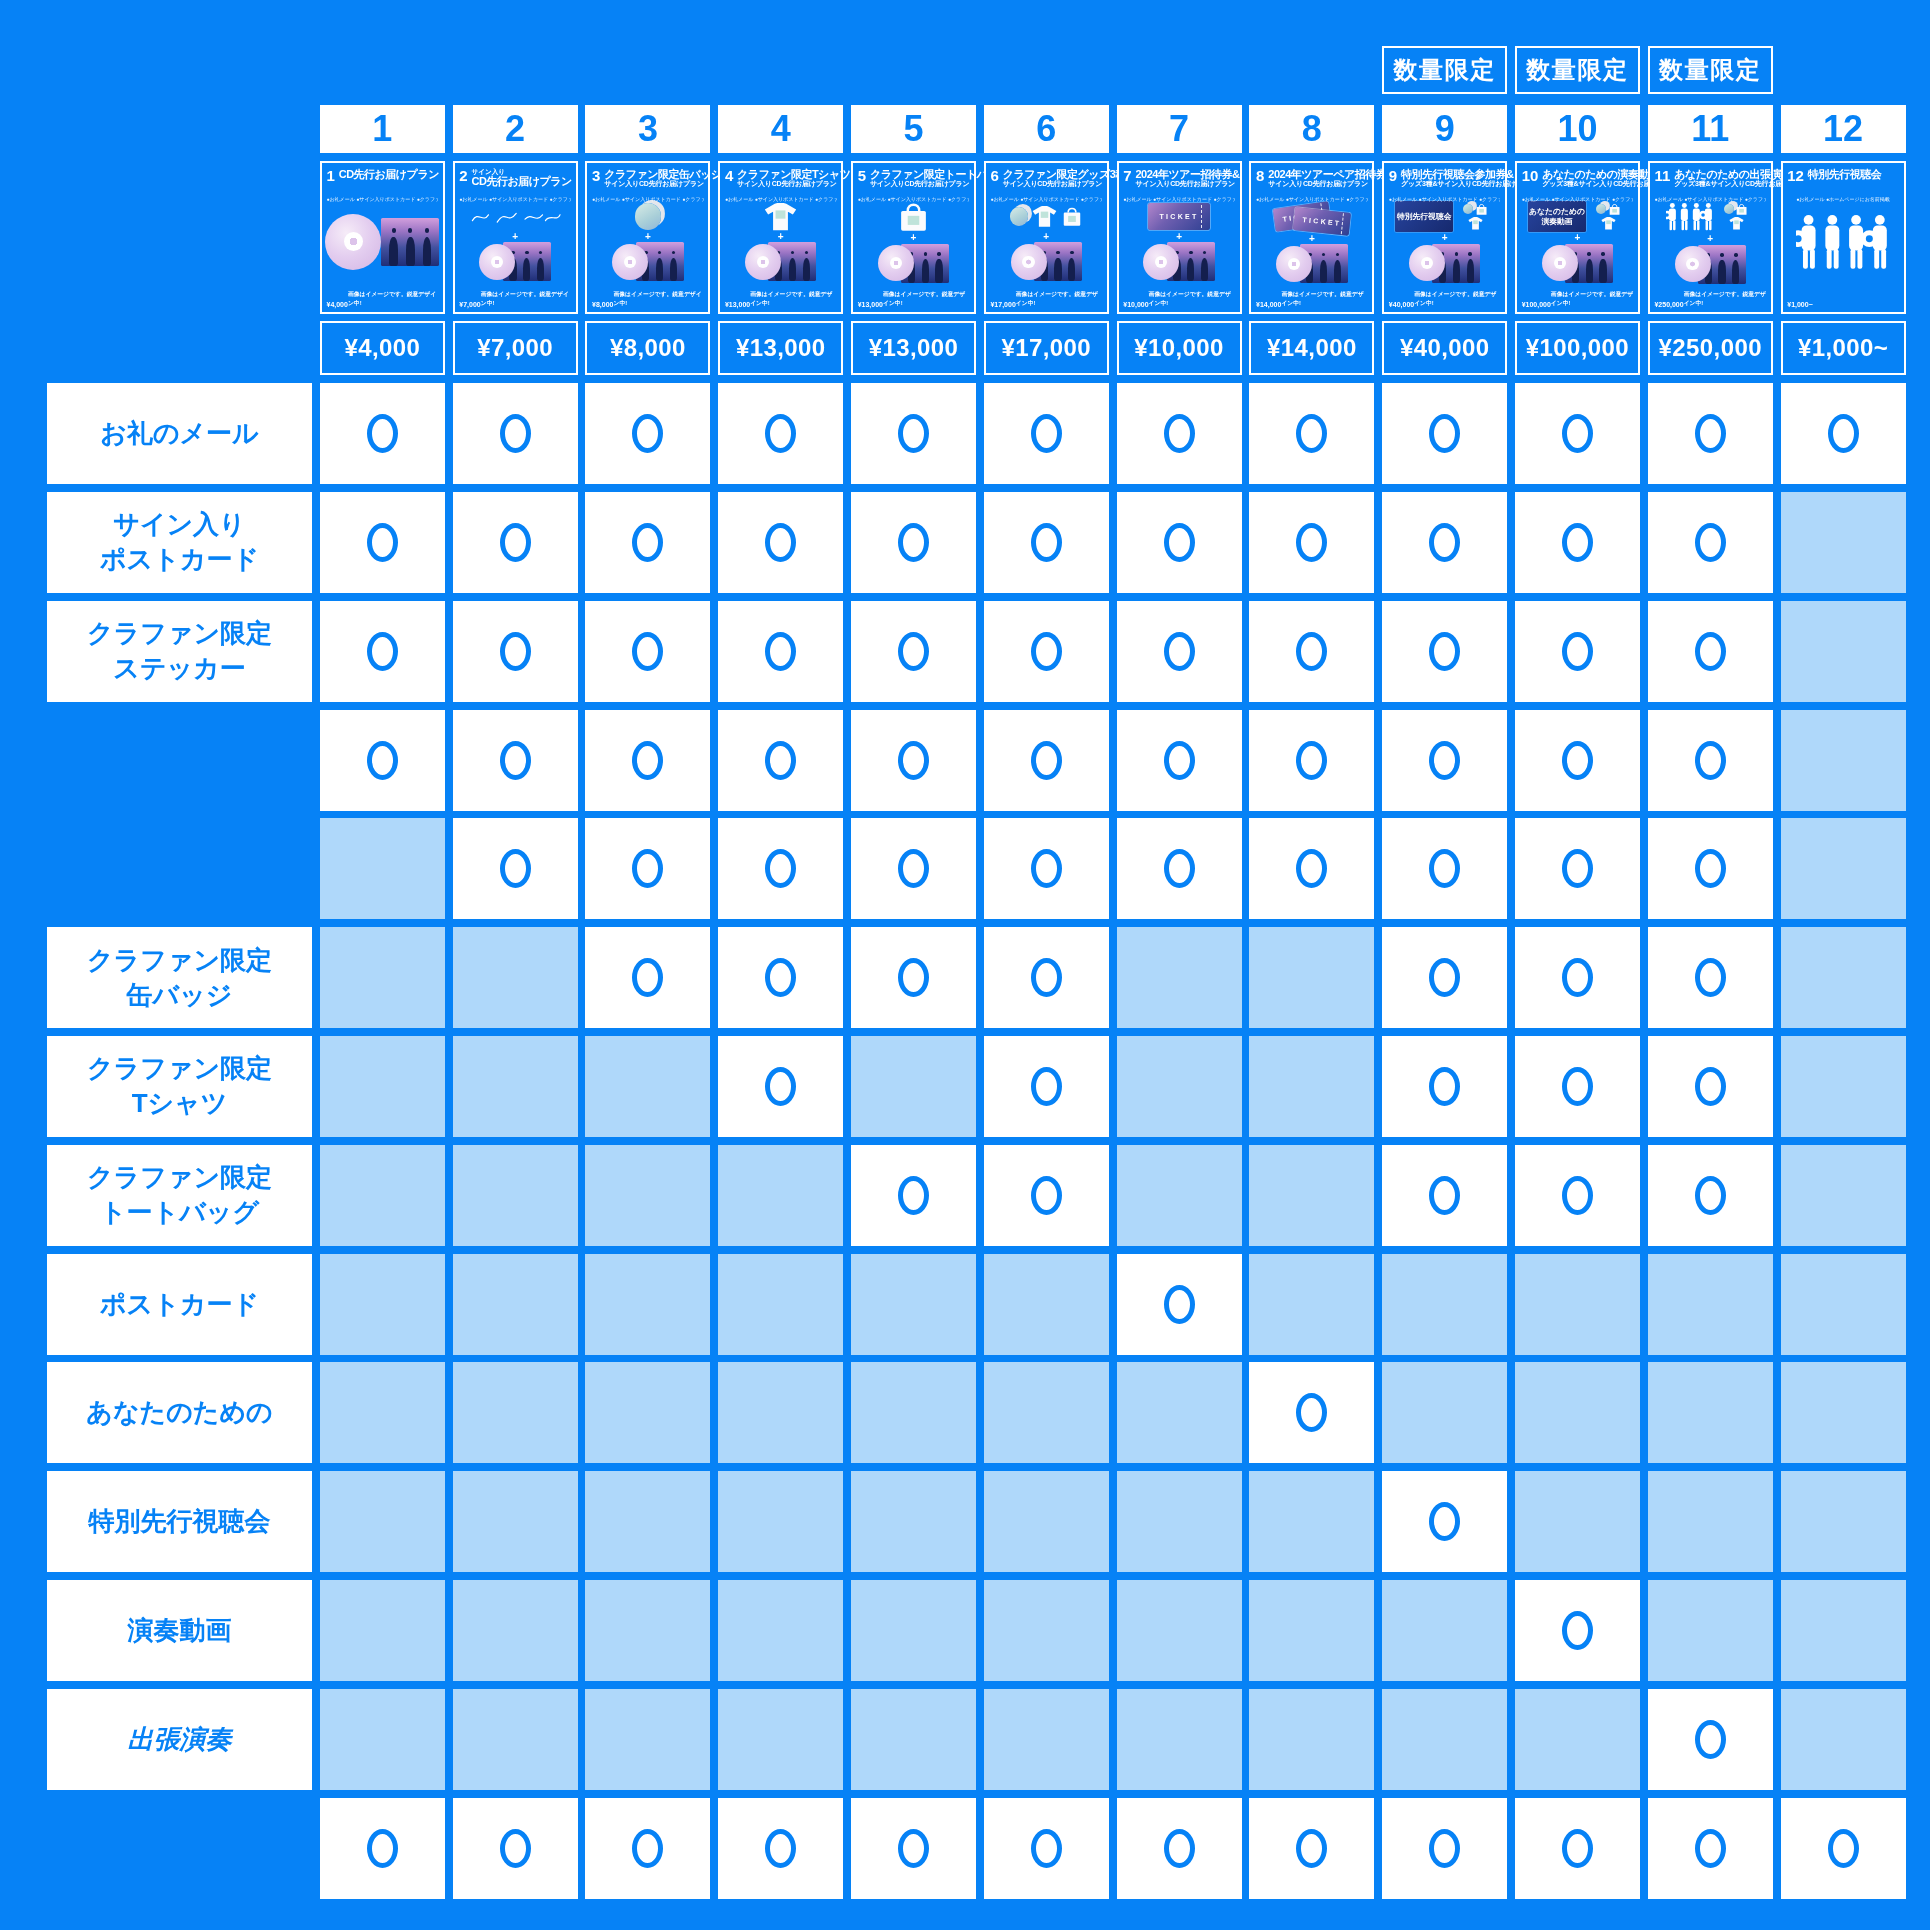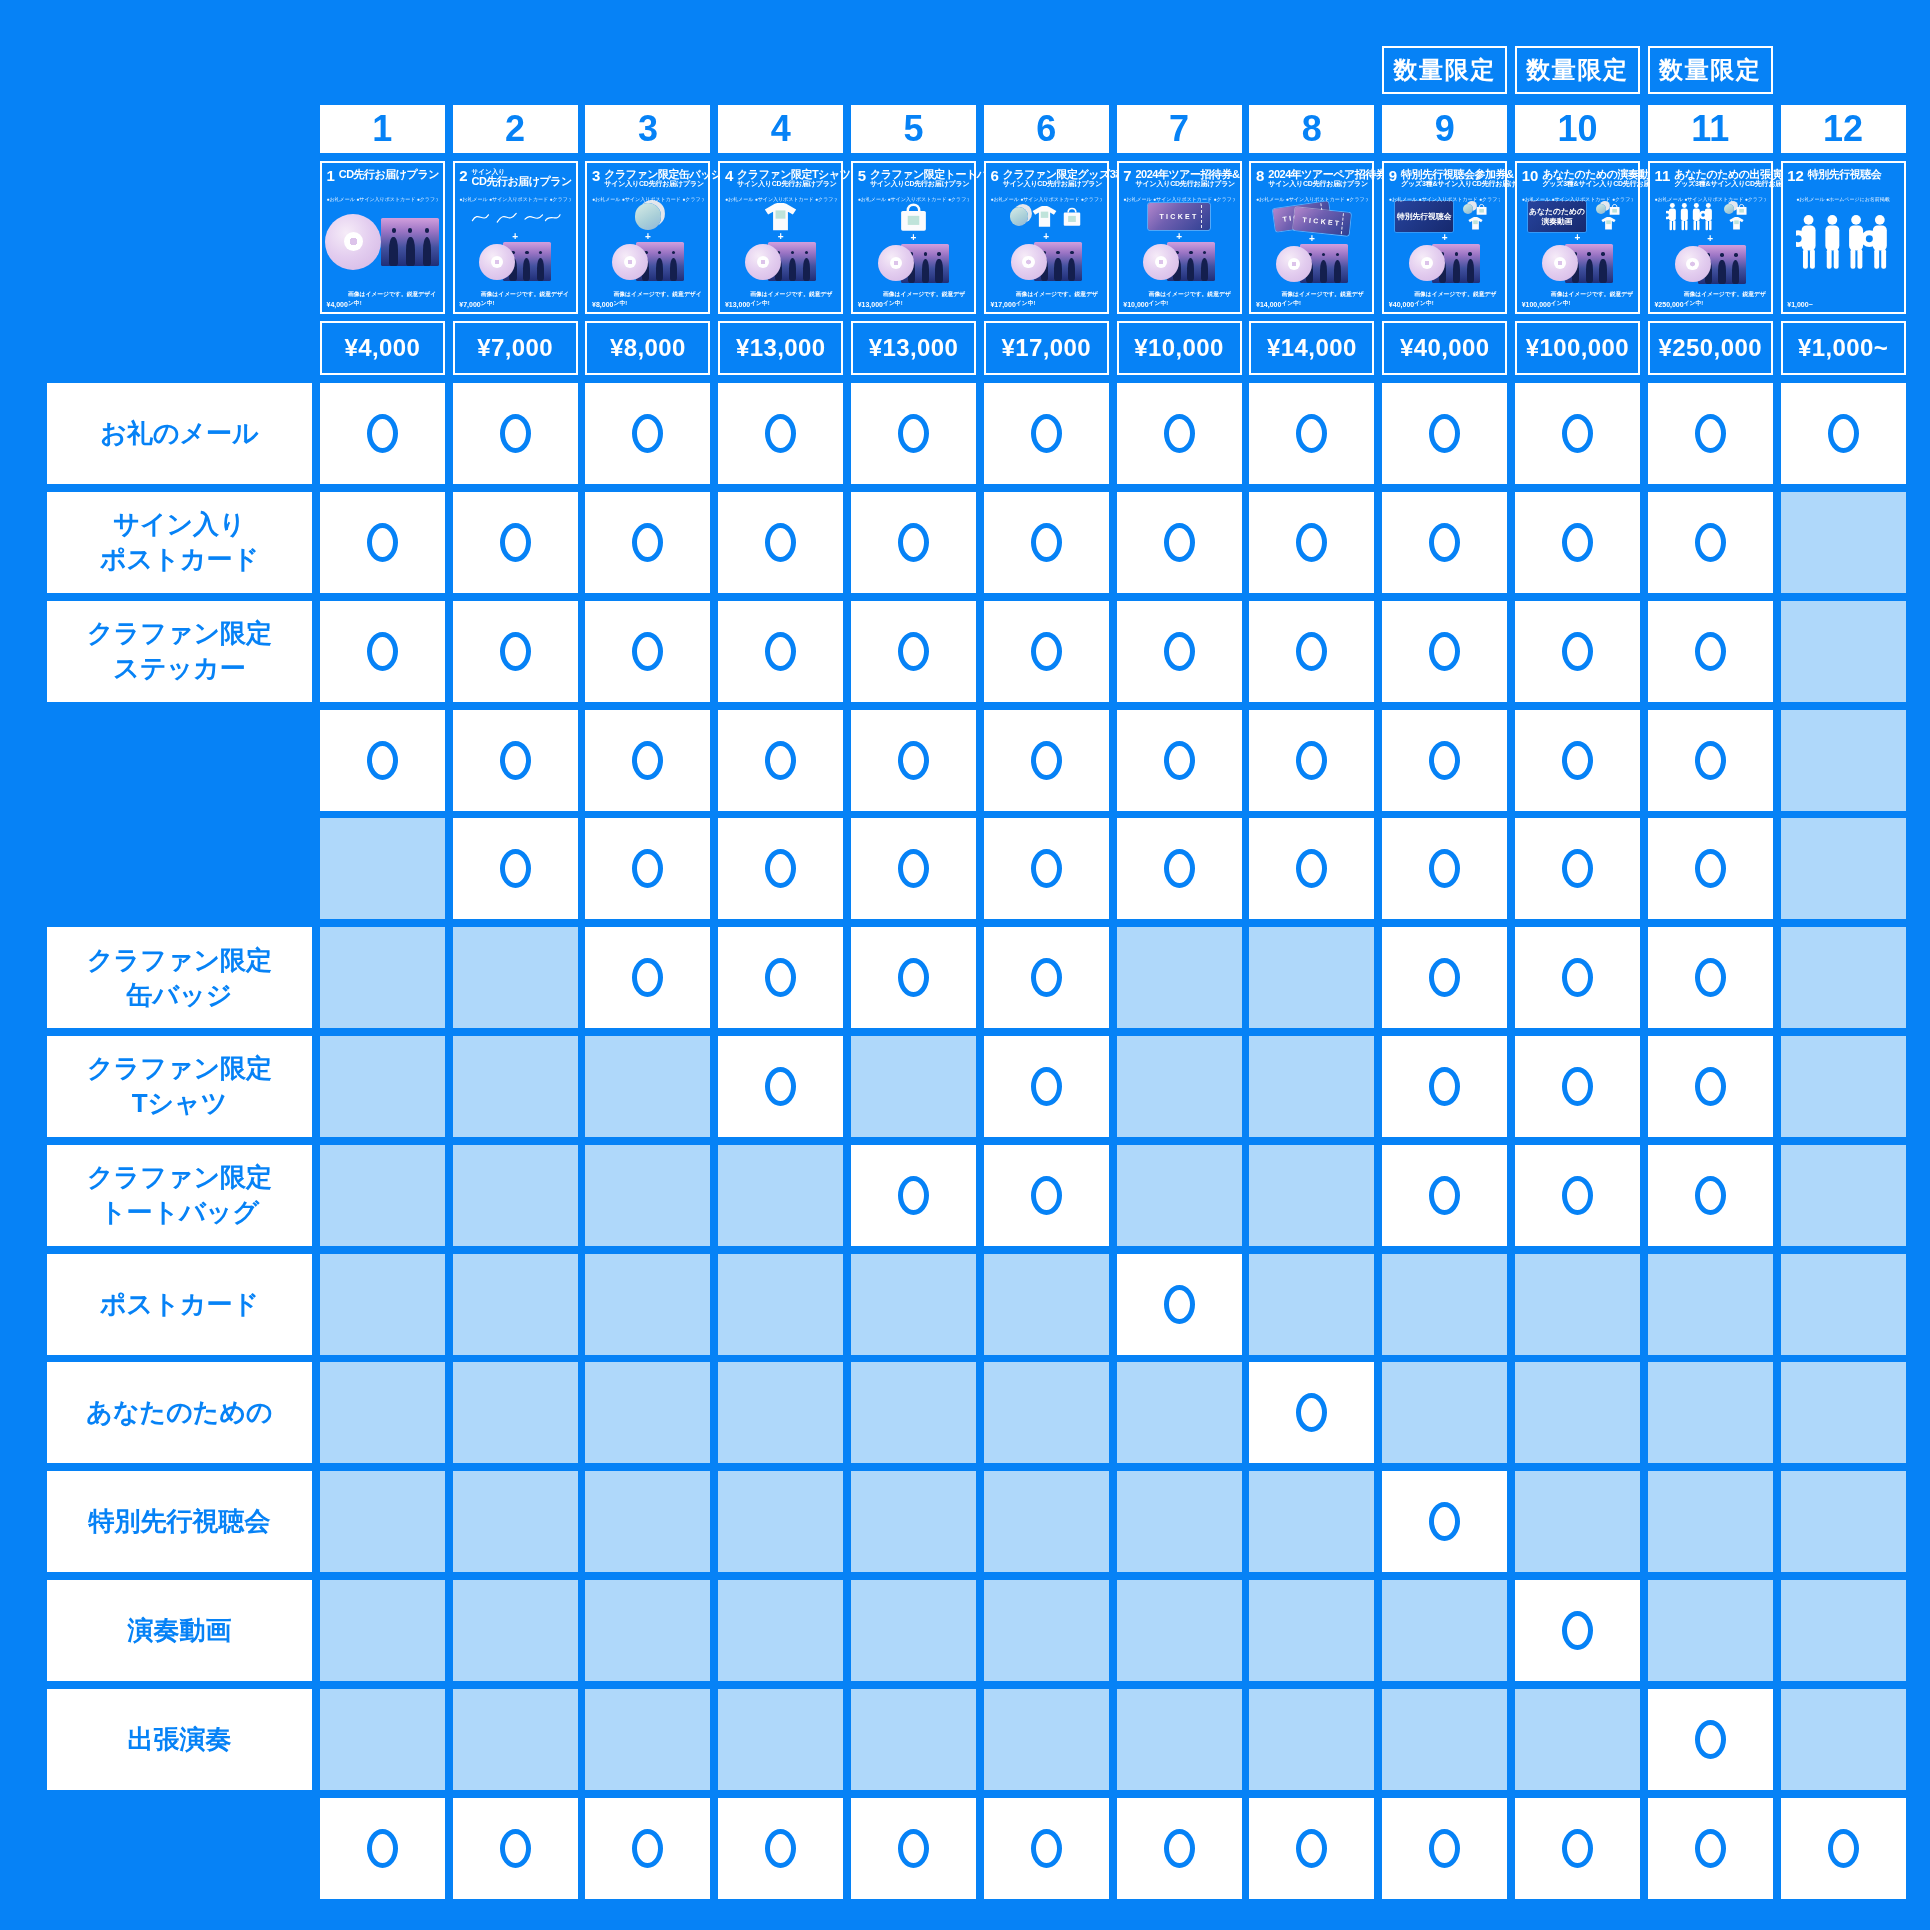--- a/index.html
+++ b/index.html
@@ -836,21 +836,21 @@
       <div class="cell off" style="grid-area: 16 / 6;"></div>
       <div class="cell off" style="grid-area: 16 / 7;"></div>
       <div class="cell off" style="grid-area: 16 / 8;"></div>
       <div class="cell off" style="grid-area: 16 / 9;"></div>
       <div class="cell off" style="grid-area: 16 / 10;"></div>
       <div class="cell" style="grid-area: 16 / 11;">
         <span class="mark" aria-label="○"></span>
       </div>
       <div class="cell off" style="grid-area: 16 / 12;"></div>
       <div class="cell off" style="grid-area: 16 / 13;"></div>
-      <div class="blabel" style="grid-area: 17 / 1;">出張演奏</div>
+      <div class="blabel" style="grid-area: 17 / 1; font-style: italic;">出張演奏</div>
       <div class="cell off" style="grid-area: 17 / 2;"></div>
       <div class="cell off" style="grid-area: 17 / 3;"></div>
       <div class="cell off" style="grid-area: 17 / 4;"></div>
       <div class="cell off" style="grid-area: 17 / 5;"></div>
       <div class="cell off" style="grid-area: 17 / 6;"></div>
       <div class="cell off" style="grid-area: 17 / 7;"></div>
       <div class="cell off" style="grid-area: 17 / 8;"></div>
       <div class="cell off" style="grid-area: 17 / 9;"></div>
       <div class="cell off" style="grid-area: 17 / 10;"></div>
       <div class="cell off" style="grid-area: 17 / 11;"></div>

